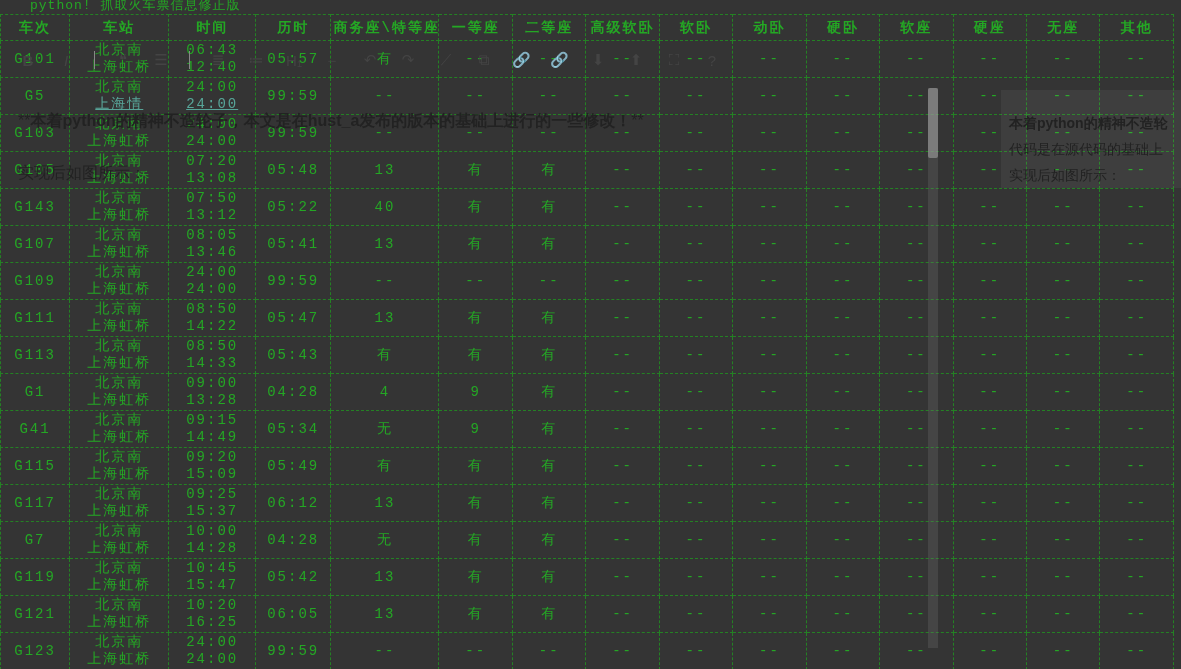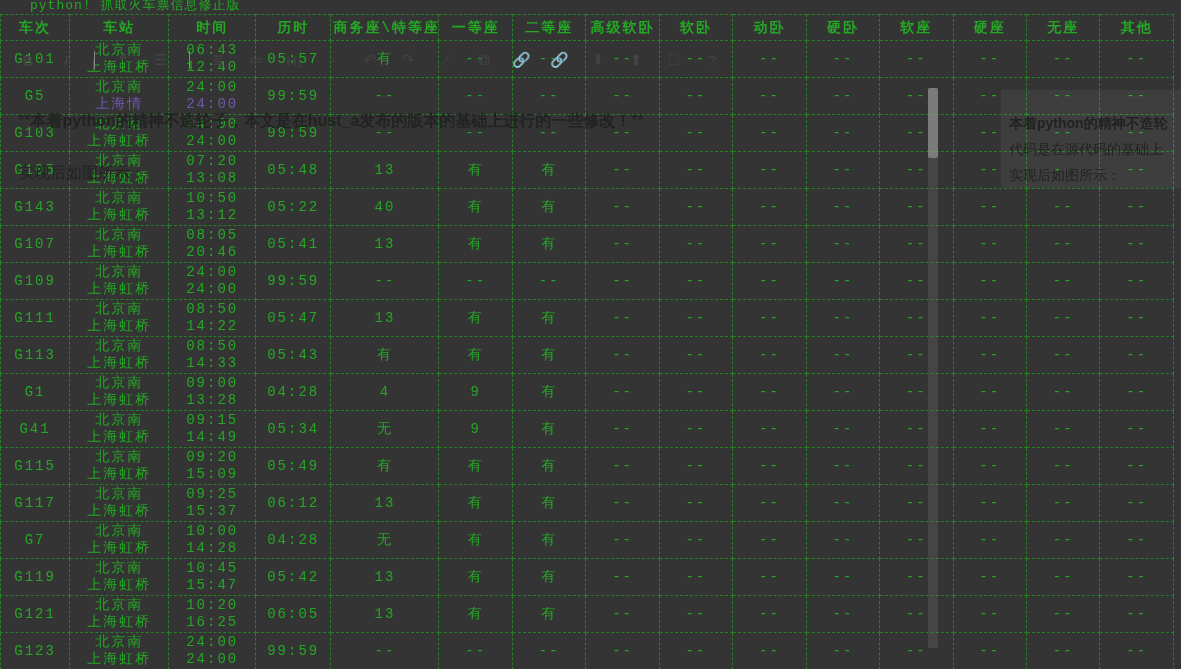--- a/index.html
+++ b/index.html
@@ -34,21 +34,21 @@
     text-align: center;
     padding: 0 2px;
     letter-spacing: 2px;
     white-space: nowrap;
     overflow: hidden;
   }
   .tbl th { height: 26px; }
   .tbl td { height: 36px; }
   .station-pair { line-height: 17px; padding: 1px 0; }
   .time-pair { line-height: 17px; padding: 1px 0; }
-  .red { color: #8b5cf6; }
+  .red { color: #5eead4; text-decoration: underline; }
 
   col.c-train { width: 64px; }
   col.c-station { width: 92px; }
   col.c-time { width: 80px; }
   col.c-dur { width: 70px; }
   col.c-swz { width: 100px; }
   col.c-seat { width: 68px; }
 
   .title-row {
     color: #00ee00;
@@ -306,21 +306,21 @@
         <tr>
           <td>G143</td>
           <td>
             <div class="station-pair">
               <div>北京南</div>
               <div class="">上海虹桥</div>
             </div>
           </td>
           <td>
             <div class="time-pair">
-              <div>10:50</div>
+              <div>07:50</div>
               <div class="">13:12</div>
             </div>
           </td>
           <td>05:22</td>
           <td>40</td>
           <td>有</td>
           <td>有</td>
           <td>--</td>
           <td>--</td>
           <td>--</td>
@@ -334,21 +334,21 @@
           <td>G107</td>
           <td>
             <div class="station-pair">
               <div>北京南</div>
               <div class="">上海虹桥</div>
             </div>
           </td>
           <td>
             <div class="time-pair">
               <div>08:05</div>
-              <div class="">20:46</div>
+              <div class="">13:46</div>
             </div>
           </td>
           <td>05:41</td>
           <td>13</td>
           <td>有</td>
           <td>有</td>
           <td>--</td>
           <td>--</td>
           <td>--</td>
           <td>--</td>

